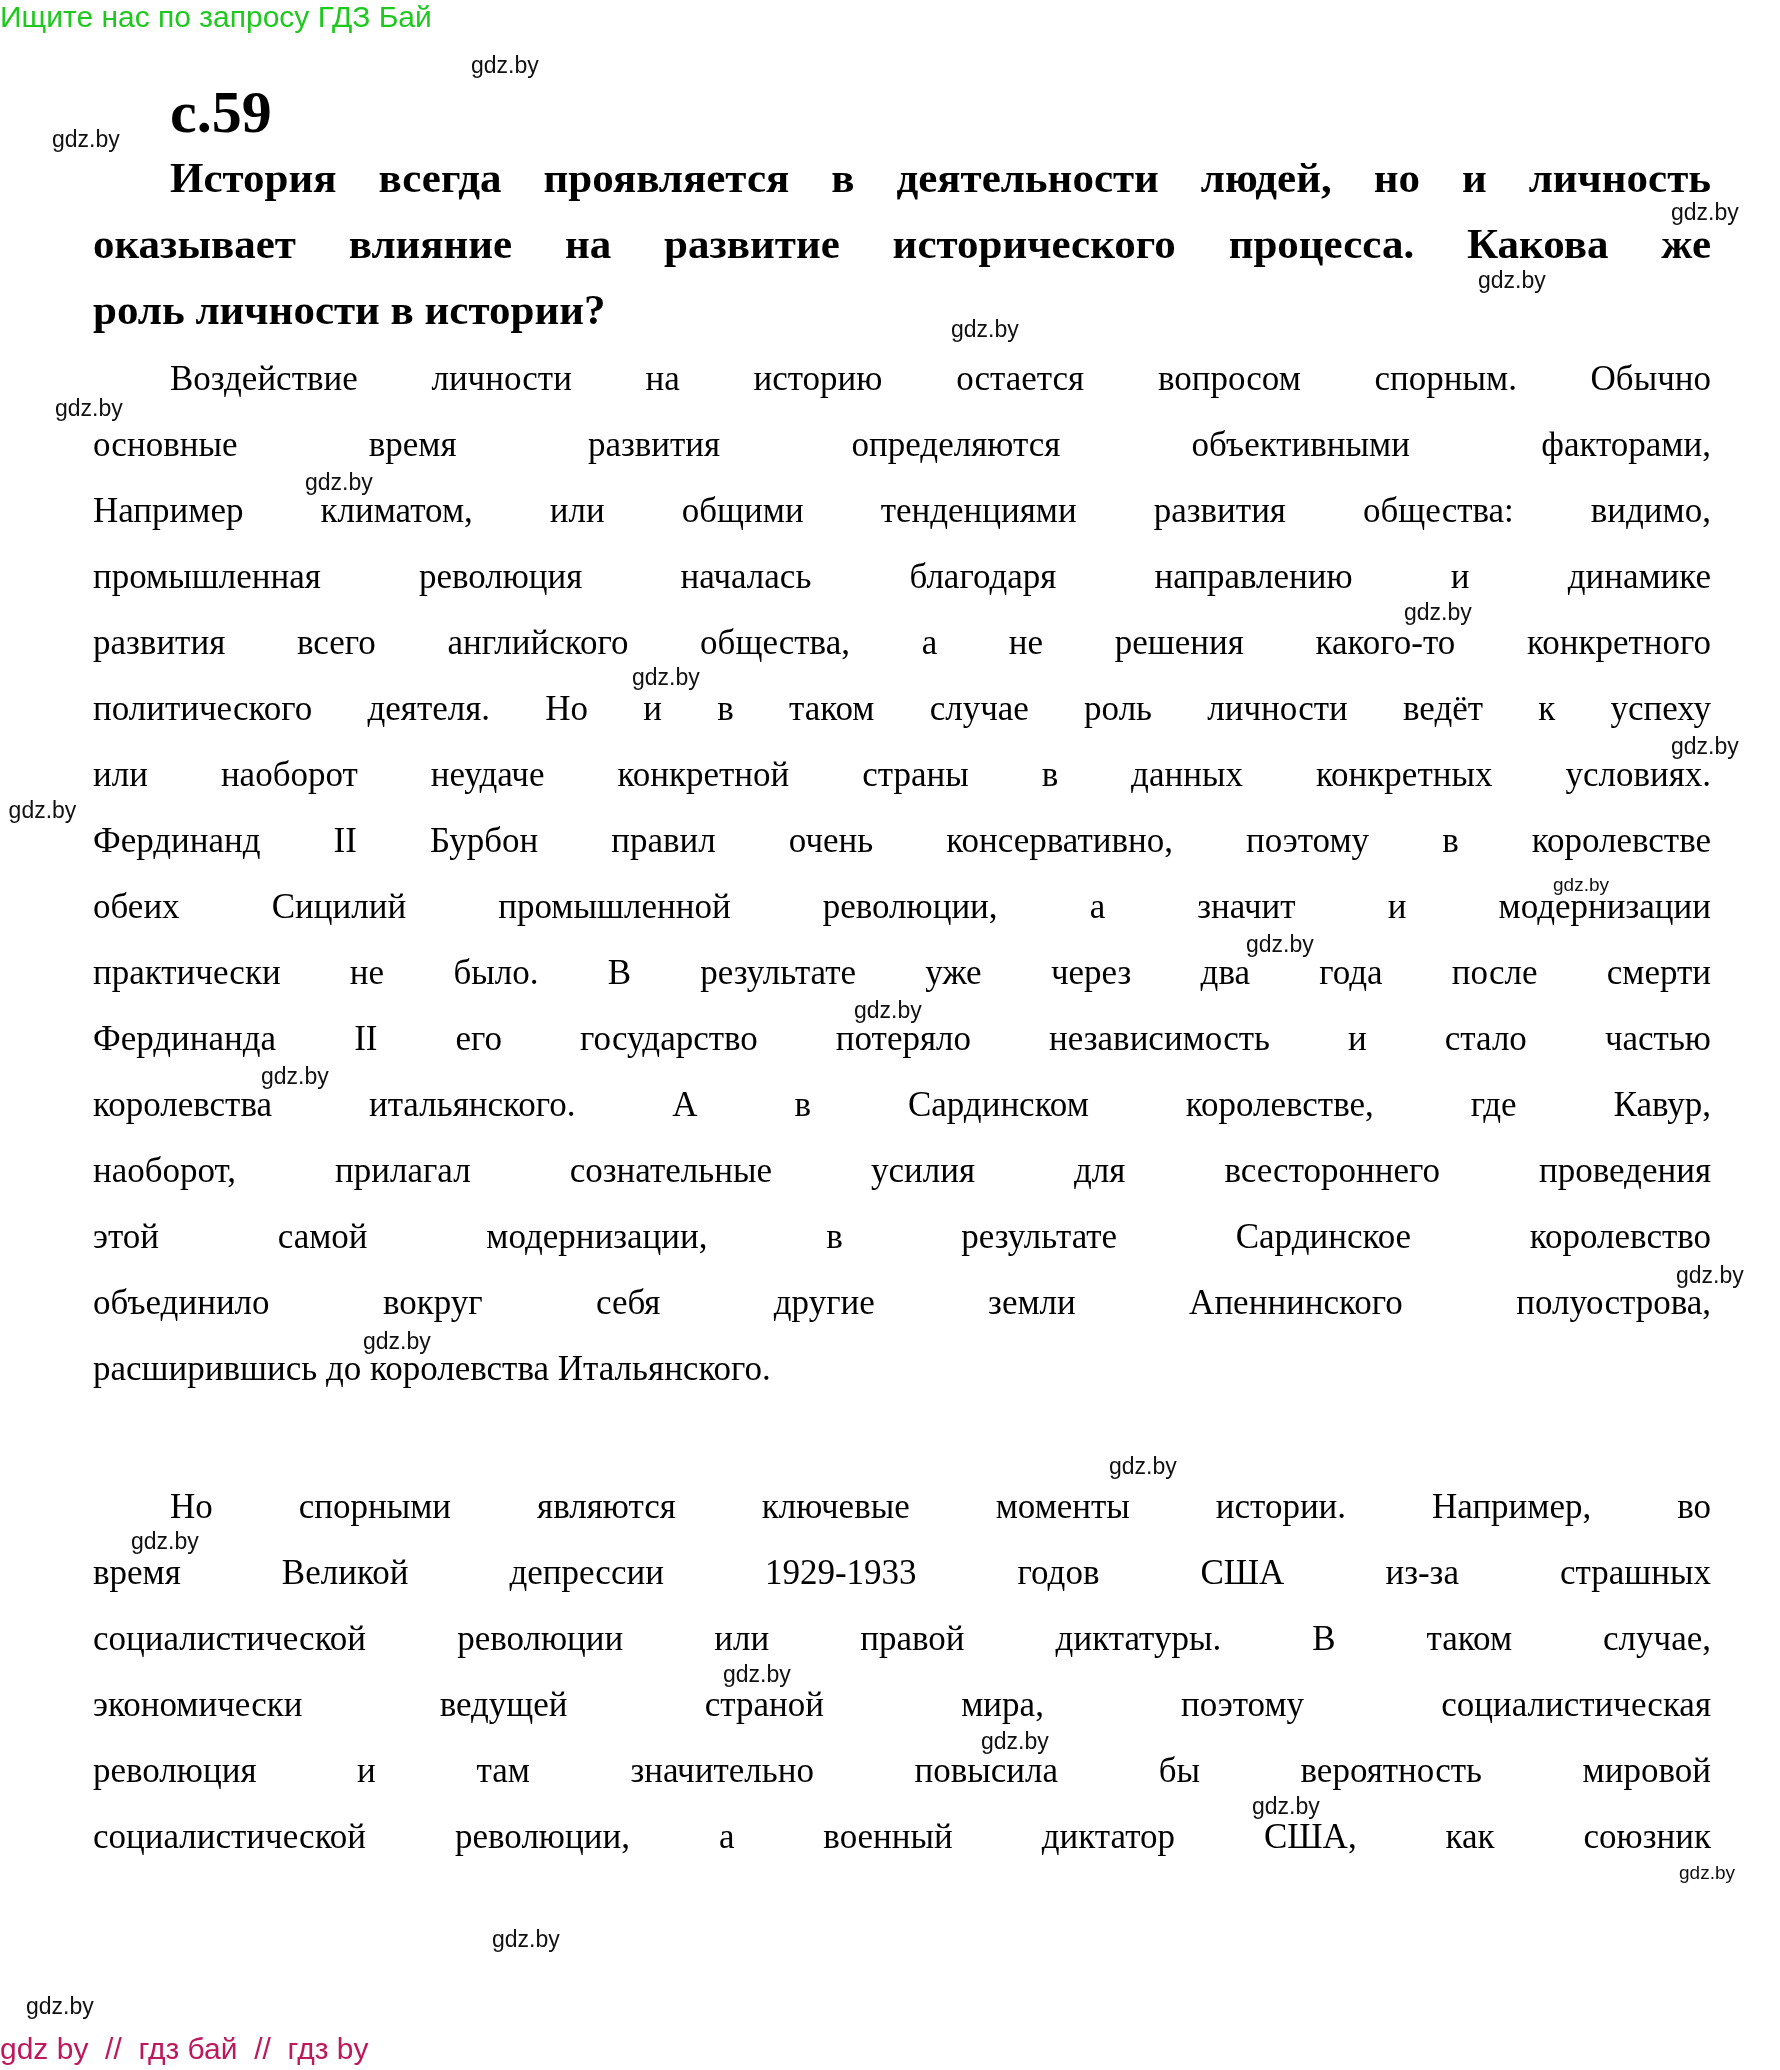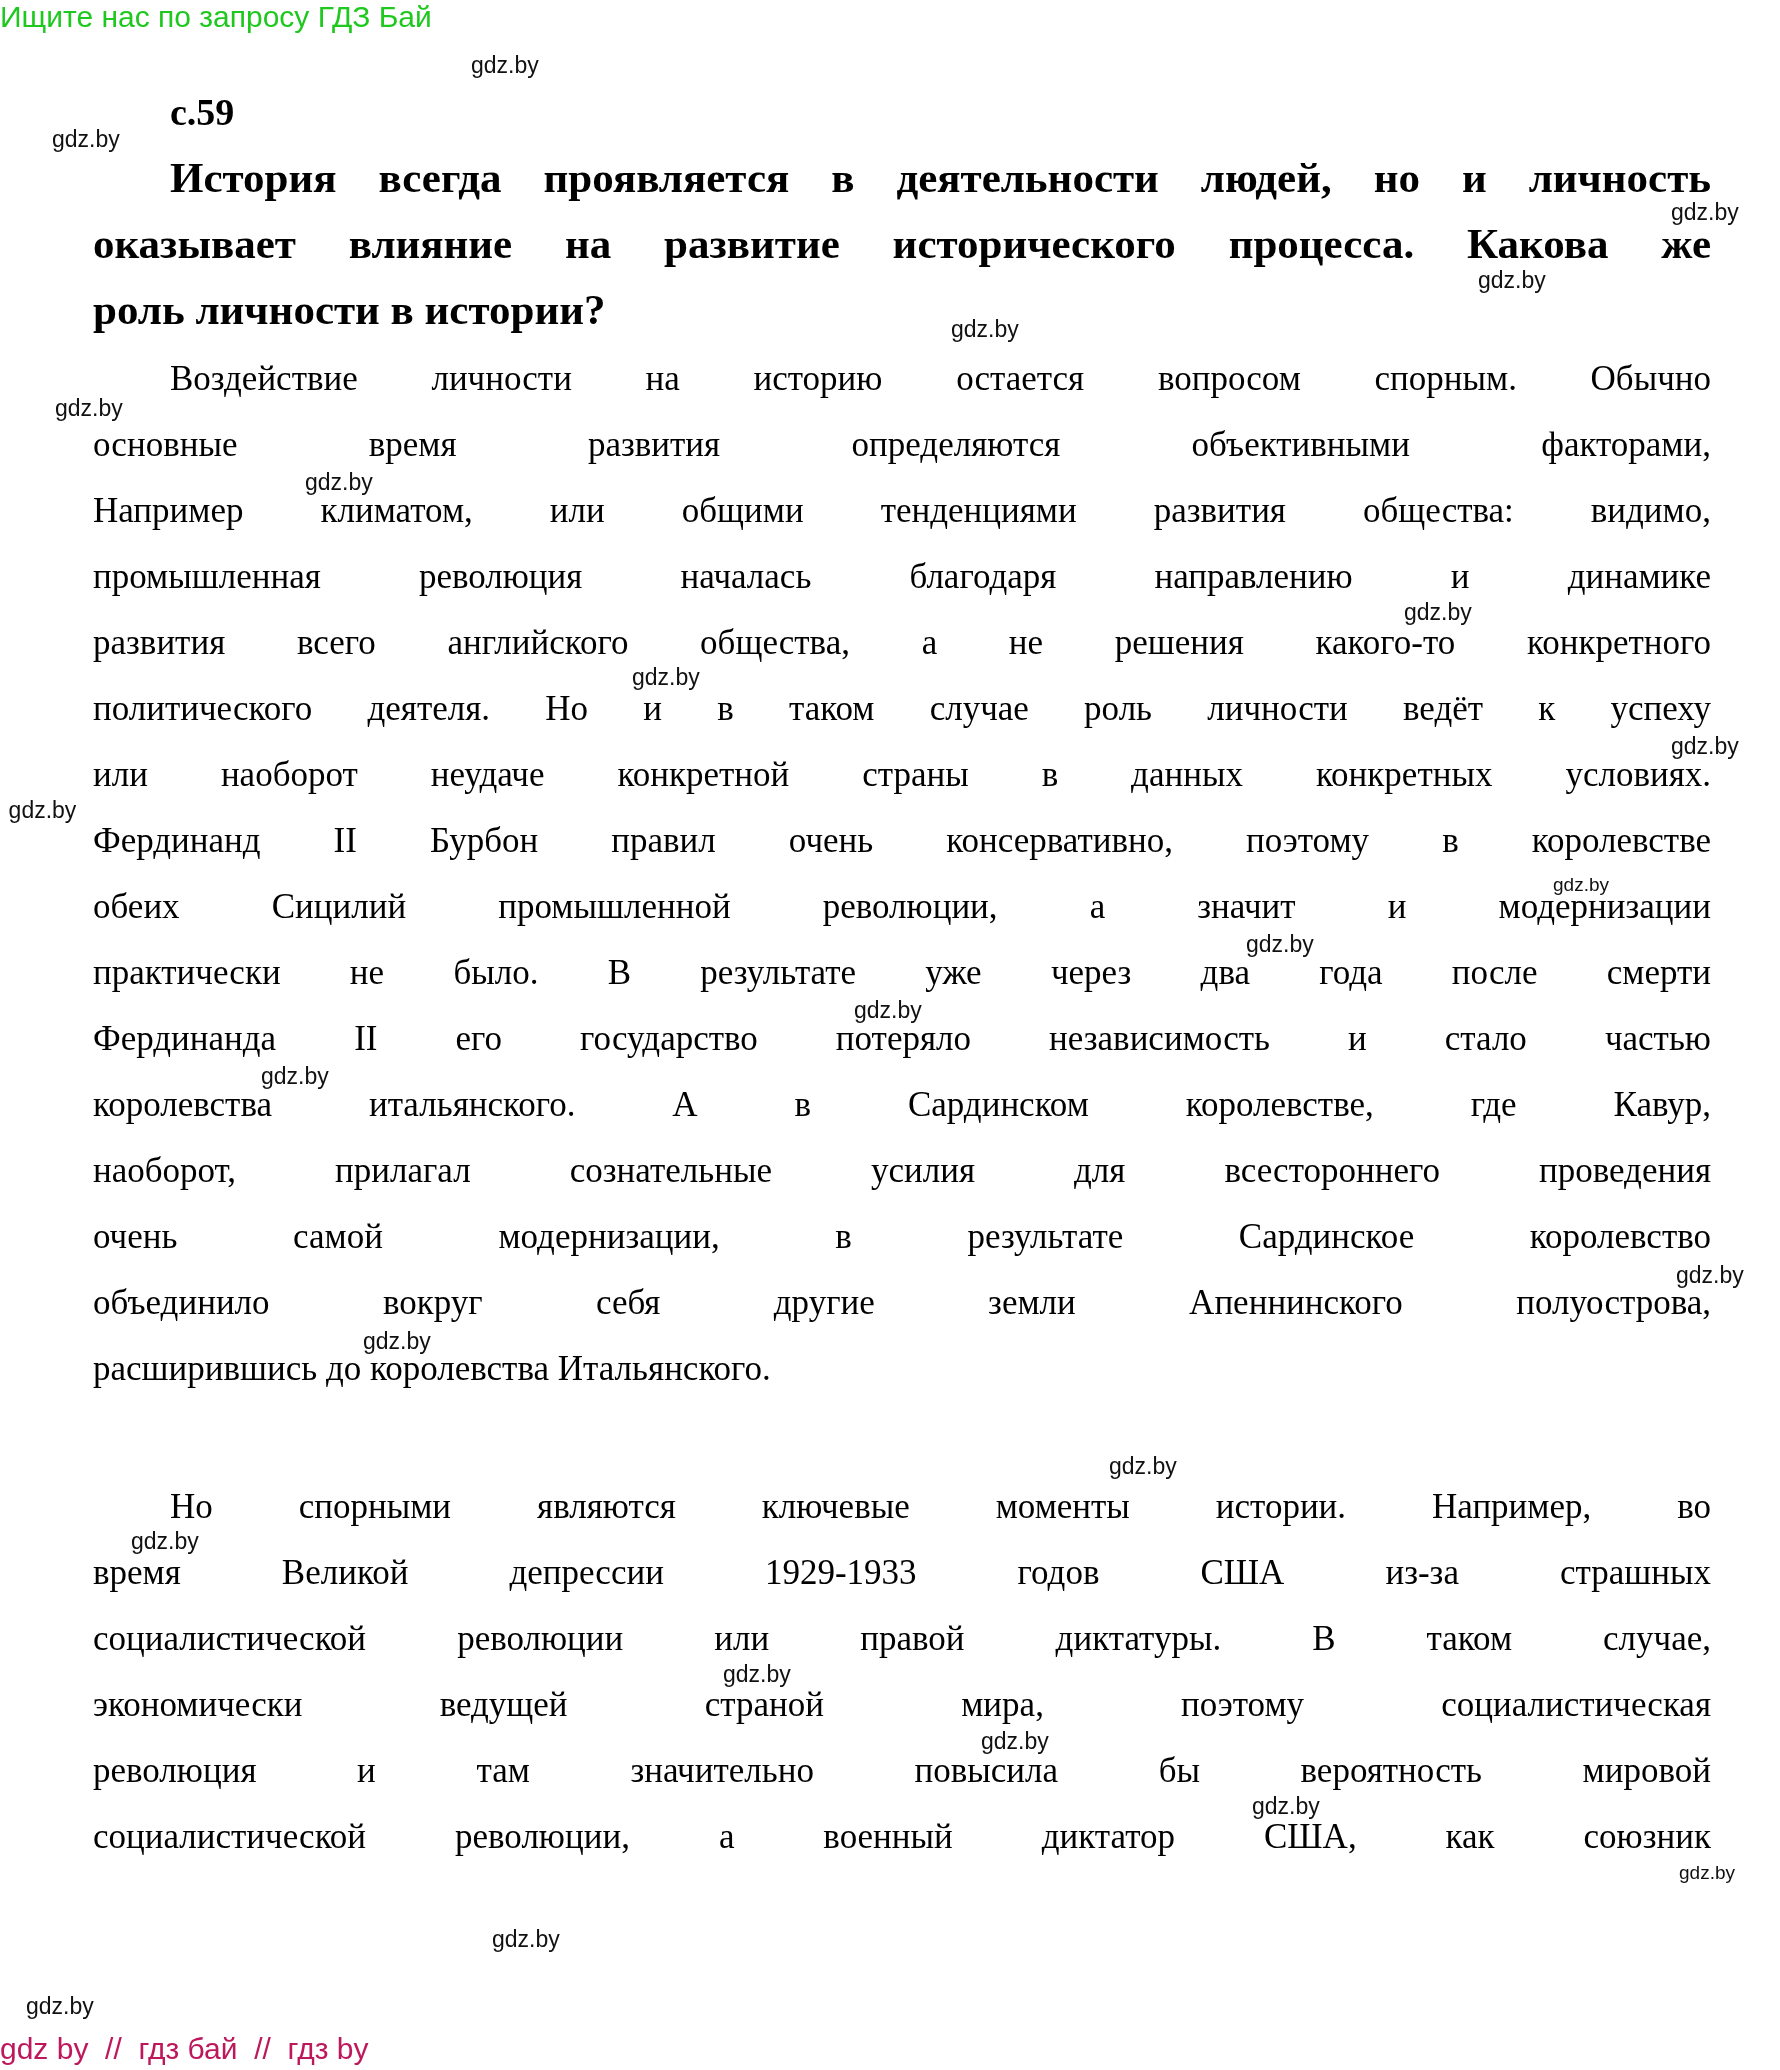--- a/index.html
+++ b/index.html
@@ -14,21 +14,21 @@
       font-family: "Liberation Sans", sans-serif; font-size: 30px; line-height: 34px;
       color: #be185d; white-space: pre;
     }
     .wm {
       position: absolute; font-family: "Liberation Sans", sans-serif;
       font-size: 23px; line-height: 24px; color: #111; white-space: nowrap;
     }
     .wm.small { font-size: 19px; }
     .page-num {
       position: absolute; left: 170px; top: 86px;
-      font-family: "Liberation Serif", serif; font-weight: bold; font-size: 38px; line-height: 52px; color: #000;
+      font-family: "Liberation Serif", serif; font-weight: bold; font-size: 60px; line-height: 52px; color: #000;
     }
     .content {
       position: absolute; left: 93px; width: 1618px;
       font-family: "Liberation Serif", serif; color: #000;
     }
     .question {
       top: 145px; font-weight: bold; font-size: 43px; line-height: 66px;
       text-align: justify; text-indent: 77px;
     }
     .body-text { font-size: 35px; line-height: 66px; text-align: justify; }
@@ -57,21 +57,21 @@
   <span class="line" style="text-indent:0">промышленная революция началась благодаря направлению и динамике</span>
   <span class="line" style="text-indent:0">развития всего английского общества, а не решения какого-то конкретного</span>
   <span class="line" style="text-indent:0">политического деятеля. Но и в таком случае роль личности ведёт к успеху</span>
   <span class="line" style="text-indent:0">или наоборот неудаче конкретной страны в данных конкретных условиях.</span>
   <span class="line" style="text-indent:0">Фердинанд II Бурбон правил очень консервативно, поэтому в королевстве</span>
   <span class="line" style="text-indent:0">обеих Сицилий промышленной революции, а значит и модернизации</span>
   <span class="line" style="text-indent:0">практически не было. В результате уже через два года после смерти</span>
   <span class="line" style="text-indent:0">Фердинанда II его государство потеряло независимость и стало частью</span>
   <span class="line" style="text-indent:0">королевства итальянского. А в Сардинском королевстве, где Кавур,</span>
   <span class="line" style="text-indent:0">наоборот, прилагал сознательные усилия для всестороннего проведения</span>
-  <span class="line" style="text-indent:0">очень самой модернизации, в результате Сардинское королевство</span>
+  <span class="line" style="text-indent:0">этой самой модернизации, в результате Сардинское королевство</span>
   <span class="line" style="text-indent:0">объединило вокруг себя другие земли Апеннинского полуострова,</span>
   <span class="line last" style="text-indent:0">расширившись до королевства Итальянского.</span>
 </div>
 
 <div class="content body-text para2">
   <span class="line">Но спорными являются ключевые моменты истории. Например, во</span>
   <span class="line" style="text-indent:0">время Великой депрессии 1929-1933 годов США из-за страшных</span>
   <span class="line" style="text-indent:0">социалистической революции или правой диктатуры. В таком случае,</span>
   <span class="line" style="text-indent:0">экономически ведущей страной мира, поэтому социалистическая</span>
   <span class="line" style="text-indent:0">революция и там значительно повысила бы вероятность мировой</span>

